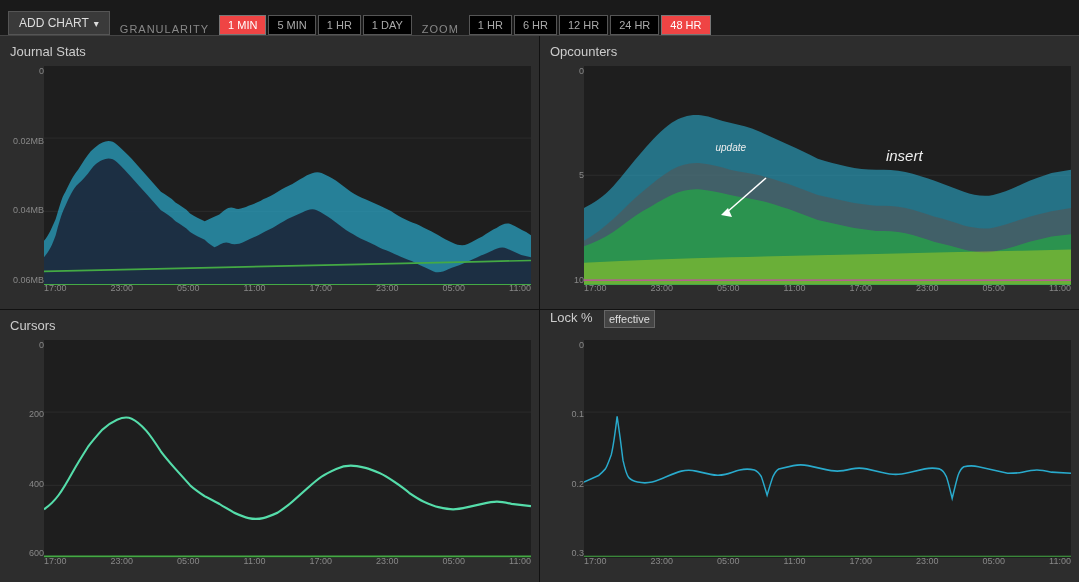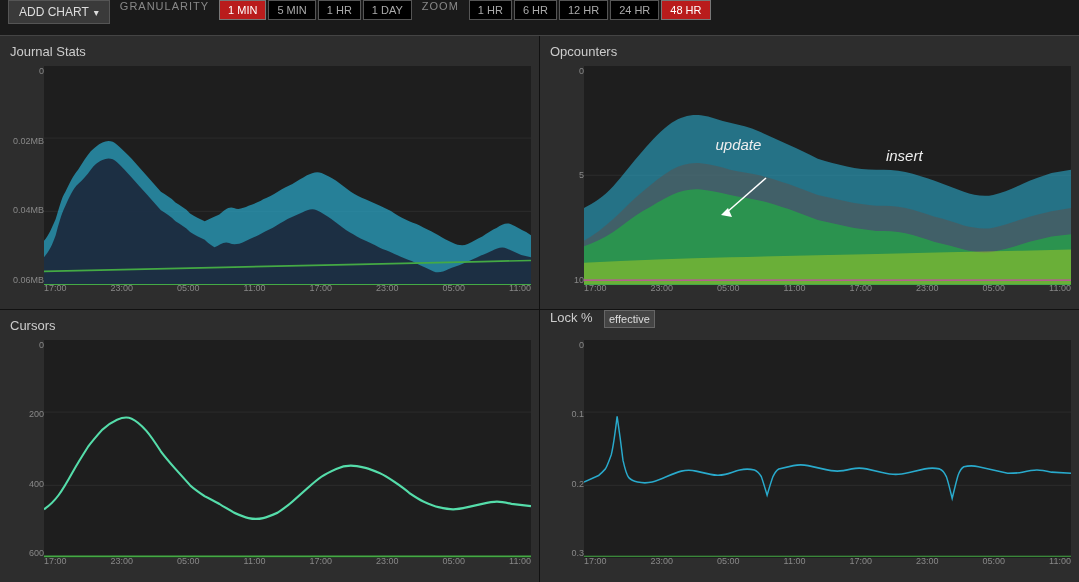--- a/index.html
+++ b/index.html
@@ -11,21 +11,21 @@
       height: 582px;
       overflow: hidden;
     }
 
     
     #toolbar {
       background: #1a1a1a;
       border-bottom: 1px solid #444;
       height: 36px;
       display: flex;
-      align-items: flex-start;
+      align-items: flex-end;
       padding: 0 8px;
       gap: 10px;
     }
     .add-chart-btn {
       background: #3a3a3a;
       border: 1px solid #555;
       color: #ddd;
       padding: 4px 10px;
       font-size: 12px;
       cursor: pointer;
@@ -45,21 +45,21 @@
     }
     .time-btn {
       background: #000000;
       border: 1px solid #555;
       color: #aaa;
       padding: 3px 8px;
       font-size: 11px;
       cursor: pointer;
     }
     .time-btn.active {
-      background: #b91c1c;
+      background: #ef4444;
       color: #fff;
       border-color: #777;
     }
 
     
     #chart-grid {
       display: grid;
       grid-template-columns: 1fr 1fr;
       grid-template-rows: 1fr 1fr;
       height: calc(582px - 36px);
@@ -214,21 +214,21 @@
 
         <path d="M0,165 C10,162 20,158 30,152 C40,146 50,138 60,133 C70,128 80,122 90,118 C100,114 110,112 120,113 C130,114 140,116 150,118 C160,120 170,121 180,123 C190,125 200,128 210,131 C220,134 230,138 240,141 C250,143 260,145 270,147 C280,149 290,150 300,151 C310,151 320,151 330,153 C340,155 350,158 360,161 C370,163 380,165 390,168 C400,170 410,172 420,170 C430,168 440,166 450,163 C460,160 470,158 480,156 L500,154 L500,200 L0,200 Z" fill="#22aa44" fill-opacity="0.7"></path>
 
         <path d="M0,180 C50,178 100,176 150,175 C200,174 250,173 300,172 C350,171 400,170 450,169 L500,168 L500,200 L0,200 Z" fill="#aacc22" fill-opacity="0.5"></path>
 
         <line x1="0" y1="196" x2="500" y2="196" stroke="#cc44aa" stroke-width="1"></line>
 
         <line x1="0" y1="200" x2="500" y2="200" stroke="#44aa44" stroke-width="1"></line>
       </svg>
       
-      <div style="position:absolute; bottom:60%; left:27%; color:#eee; font-size:15px; font-style:italic; white-space:nowrap;">update</div>
+      <div style="position:absolute; bottom:60%; left:27%; color:#eee; font-size:10px; font-style:italic; white-space:nowrap;">update</div>
       
       <svg style="position:absolute;bottom:28%;left:25%;width:80px;height:50px;" viewBox="0 0 80 50">
         <line x1="60" y1="5" x2="20" y2="40" stroke="white" stroke-width="1.5"></line>
         <polygon points="15,42 22,35 26,44" fill="white"></polygon>
       </svg>
       
       <div style="position:absolute; bottom:55%; left:62%; color:#eee; font-size:15px; font-style:italic; white-space:nowrap;">insert</div>
     </div>
     <div class="x-axis">
       <span class="x-label">17:00</span>

